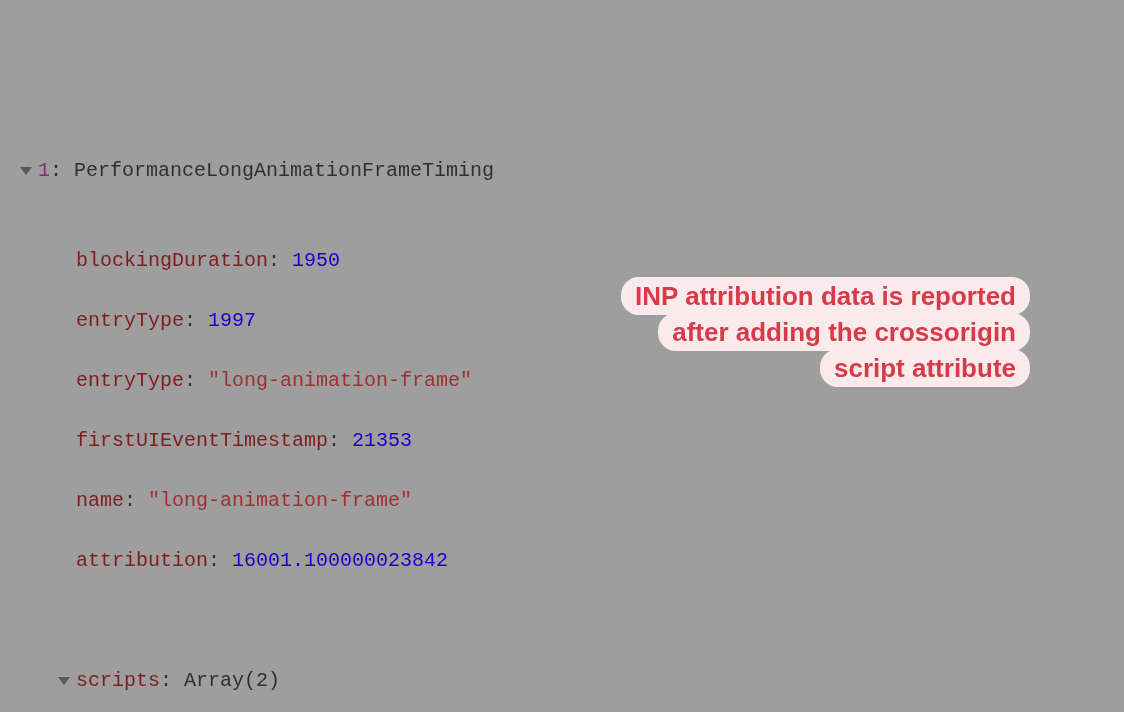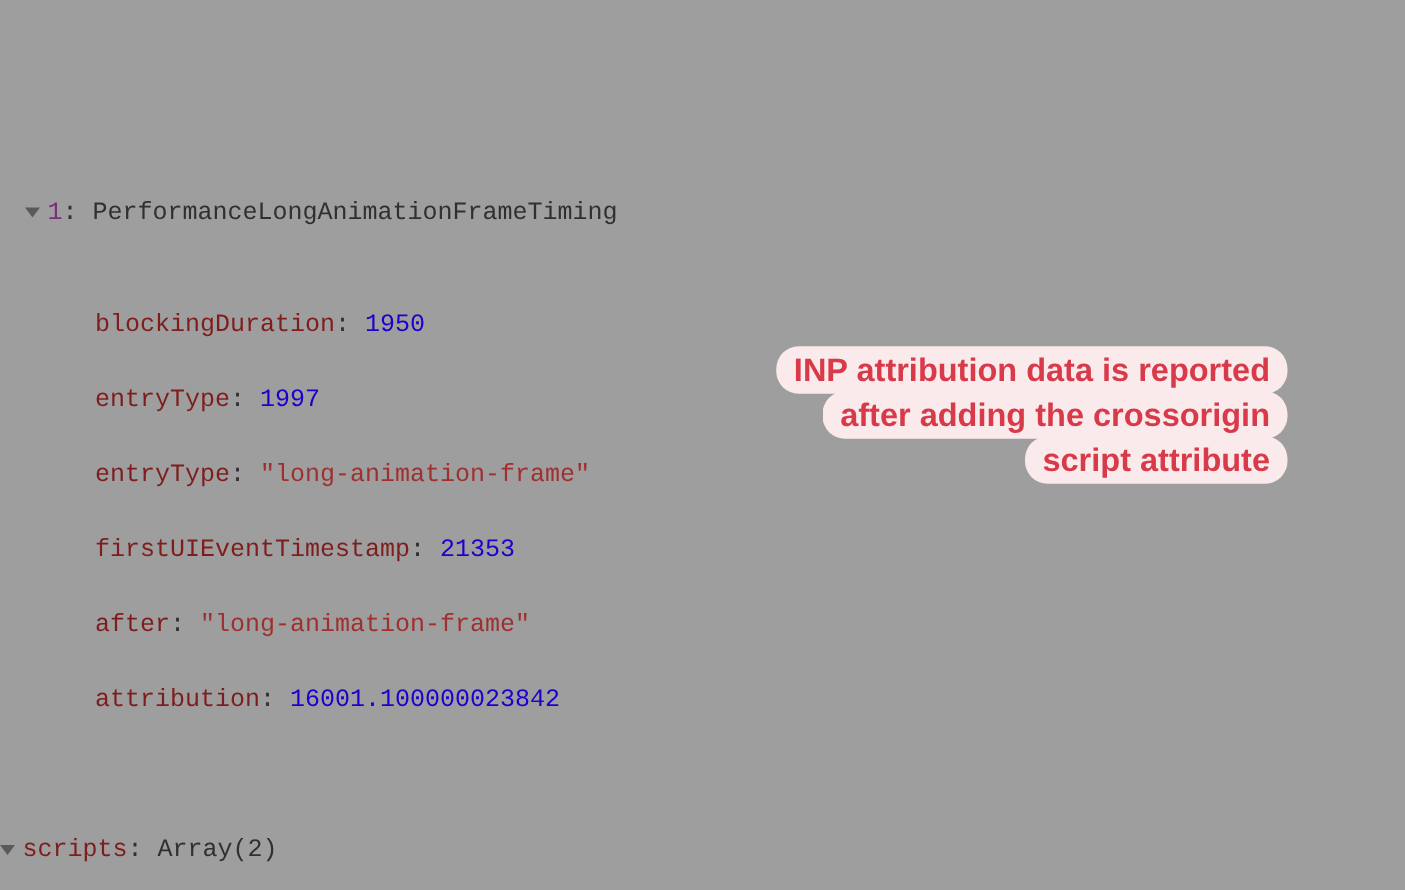--- a/index.html
+++ b/index.html
@@ -70,25 +70,25 @@
 
 
 
 
 <div class="row ind0"><span class="disclosure down"></span><span class="idx">1</span><span class="colon">: </span><span class="type">PerformanceLongAnimationFrameTiming</span></div>
 
 <div class="row ind1"><span class="key">blockingDuration</span><span class="colon">: </span><span class="num">1950</span></div>
 <div class="row ind1"><span class="key">entryType</span><span class="colon">: </span><span class="num">1997</span></div>
 <div class="row ind1"><span class="key">entryType</span><span class="colon">: </span><span class="str">"long-animation-frame"</span></div>
 <div class="row ind1"><span class="key">firstUIEventTimestamp</span><span class="colon">: </span><span class="num">21353</span></div>
-<div class="row ind1"><span class="key">after</span><span class="colon">: </span><span class="str">"long-animation-frame"</span></div>
+<div class="row ind1"><span class="key">name</span><span class="colon">: </span><span class="str">"long-animation-frame"</span></div>
 <div class="row ind1"><span class="key">attribution</span><span class="colon">: </span><span class="num">16001.100000023842</span></div>
 
 
-<div class="row" style=""><span class="disclosure down"></span><span class="key">scripts</span><span class="colon">: </span><span class="type">Array(2)</span></div>
+<div class="row" style="padding-left:58px;"><span class="disclosure down"></span><span class="key">scripts</span><span class="colon">: </span><span class="type">Array(2)</span></div>
 
 
 
 
 
 
 
 
 
 

